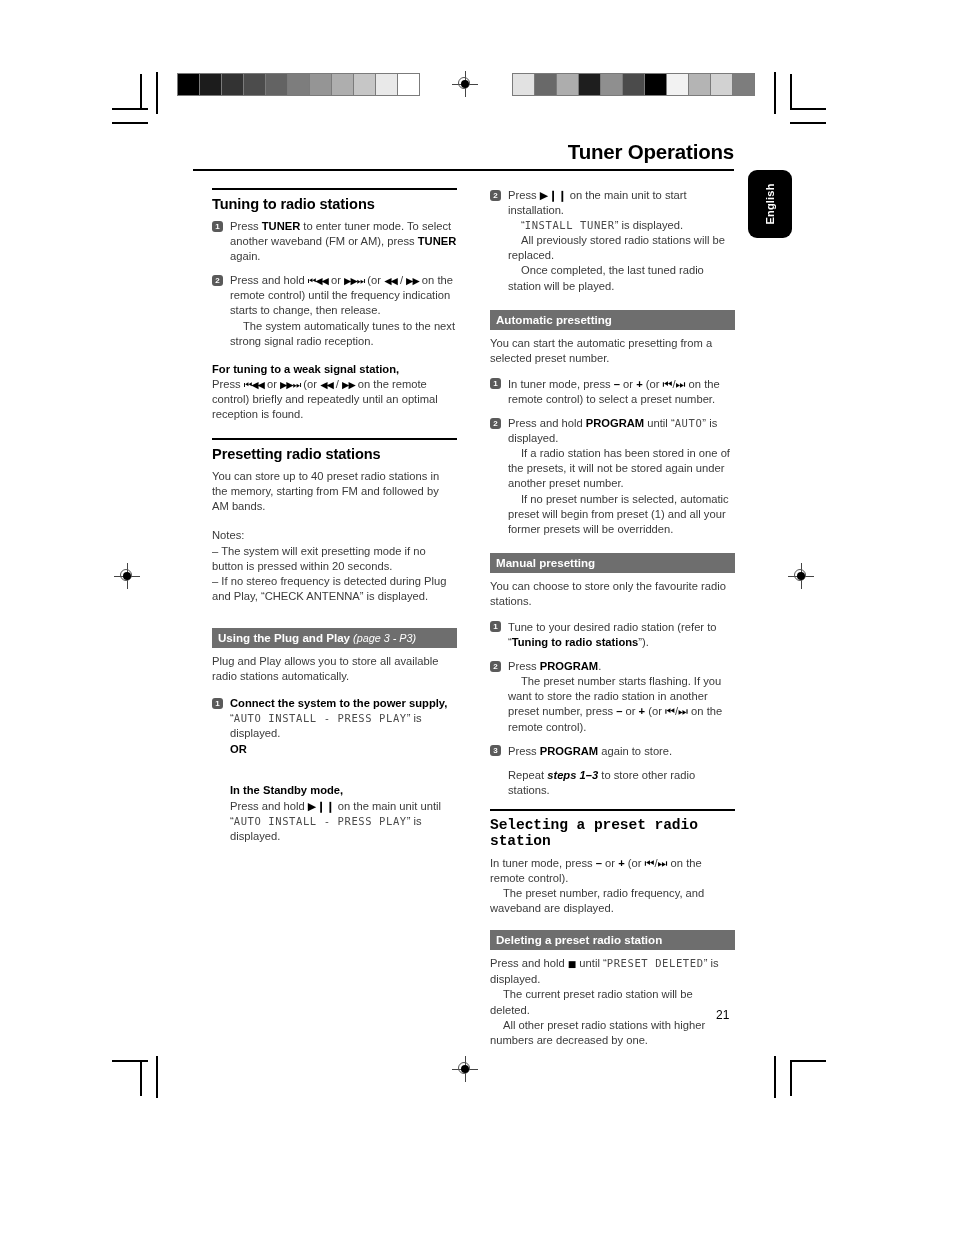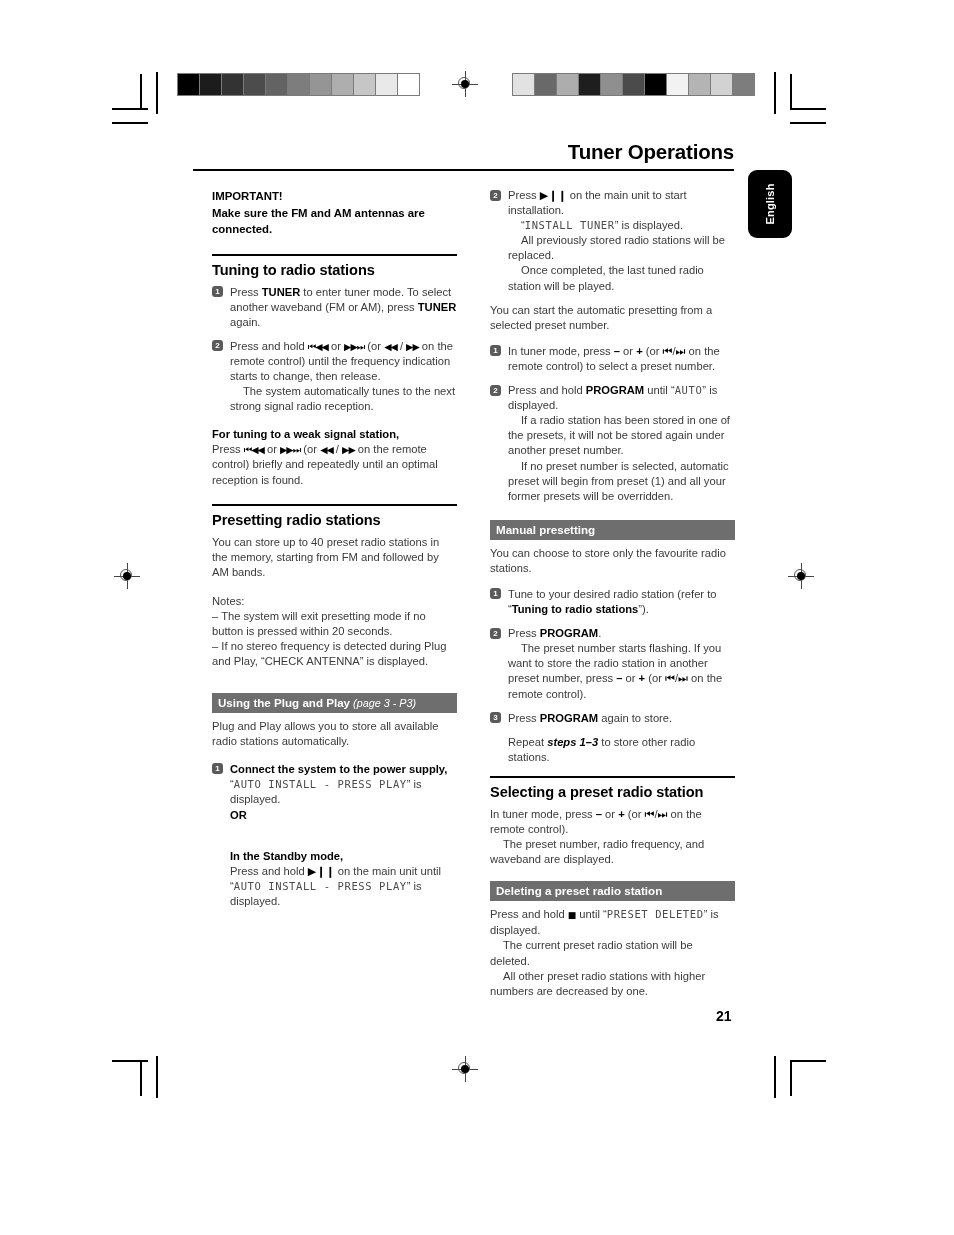--- a/index.html
+++ b/index.html
@@ -78,21 +78,21 @@
   .ind{display:block;text-indent:13px;}
 
   
   .gly{font-family:"DejaVu Sans", sans-serif;font-size:9.5px;letter-spacing:-1px;color:#000;}
   .gly.big{font-size:11px;letter-spacing:0px;}
   .stopg{font-family:"DejaVu Sans", sans-serif;font-size:9px;color:#000;}
 
   
   .lcd{font-family:"DejaVu Sans Mono", monospace;font-size:10.5px;color:#4a4a4a;letter-spacing:.6px;}
 
-  .pageno{position:absolute;left:716px;top:1008px;font-size:14px;font-weight:bold;color:#000;}
+  .pageno{position:absolute;left:716px;top:1008px;font-size:12px;font-weight:normal;color:#000;}
 </style>
 </head>
 <body>
 
 <div class="page">
 
   <div>
     <div class="mark crop-h" style="left:112px;top:108px;width:36px;"></div>
     <div class="mark crop-v" style="left:140px;top:74px;height:36px;"></div>
     <div class="mark crop-v" style="left:156px;top:72px;height:42px;"></div>
@@ -169,25 +169,20 @@
 
   <div class="chapter-title">Tuner Operations</div>
   <div class="title-rule"></div>
 
   <div class="lang-tab">
     <span>English</span>
   </div>
 
   <div class="col col-left">
 
-    <div class="important">
-      <div>IMPORTANT!</div>
-      <div>Make sure the FM and AM antennas are</div>
-      <div>connected.</div>
-    </div>
 
     <h2 class="sec">Tuning to radio stations</h2>
 
     <div class="step">
       <div class="num">1</div>
       <p><span>Press </span><span class="b">TUNER</span><span> to enter tuner mode. To select another waveband (FM or AM), press </span><span class="b">TUNER</span><span> again.</span></p>
     </div>
 
     <div class="step">
       <div class="num">2</div>
@@ -233,20 +228,21 @@
 
     <div class="step">
       <div class="num">2</div>
       <p><span>Press </span><span class="gly big">▶❙❙</span><span> on the main unit to start installation.</span>
         <span class="ind"><span>“</span><span class="lcd">INSTALL TUNER</span><span>” is displayed.</span></span>
         <span class="ind">All previously stored radio stations will be replaced.</span>
         <span class="ind">Once completed, the last tuned radio station will be played.</span>
       </p>
     </div>
 
+    <div class="barhead" style="margin-top:16px;">Automatic presetting</div>
     <p class="blk">You can start the automatic presetting from a selected preset number.</p>
 
     <div class="step" style="margin-top:10px;">
       <div class="num">1</div>
       <p><span>In tuner mode, press </span><span class="b">–</span><span> or </span><span class="b">+</span><span> (or </span><span class="gly big">⏮</span><span>/</span><span class="gly big">⏭</span><span> on the remote control) to select a preset number.</span></p>
     </div>
 
     <div class="step">
       <div class="num">2</div>
       <p><span>Press and hold </span><span class="b">PROGRAM</span><span> until “</span><span class="lcd">AUTO</span><span>” is displayed.</span>
@@ -270,21 +266,21 @@
       </p>
     </div>
 
     <div class="step">
       <div class="num">3</div>
       <p><span>Press </span><span class="b">PROGRAM</span><span> again to store.</span></p>
     </div>
 
     <p class="blk" style="padding-left:18px;"><span>Repeat </span><span class="bi">steps 1–3</span><span> to store other radio stations.</span></p>
 
-    <h2 class="sec" style="margin-top:0;">Selecting a preset radio station</h2>
+    <h2 class="sec" style="margin-top:0;font-family:Liberation Mono, monospace;">Selecting a preset radio station</h2>
     <p class="blk"><span>In tuner mode, press </span><span class="b">–</span><span> or </span><span class="b">+</span><span> (or </span><span class="gly big">⏮</span><span>/</span><span class="gly big">⏭</span><span> on the remote control).</span>
       <span class="ind">The preset number, radio frequency, and waveband are displayed.</span>
     </p>
 
     <div class="barhead" style="margin-top:14px;">Deleting a preset radio station</div>
     <p><span>Press and hold </span><span class="stopg">■</span><span> until “</span><span class="lcd">PRESET DELETED</span><span>” is displayed.</span>
       <span class="ind">The current preset radio station will be deleted.</span>
       <span class="ind">All other preset radio stations with higher numbers are decreased by one.</span>
     </p>
   </div>

